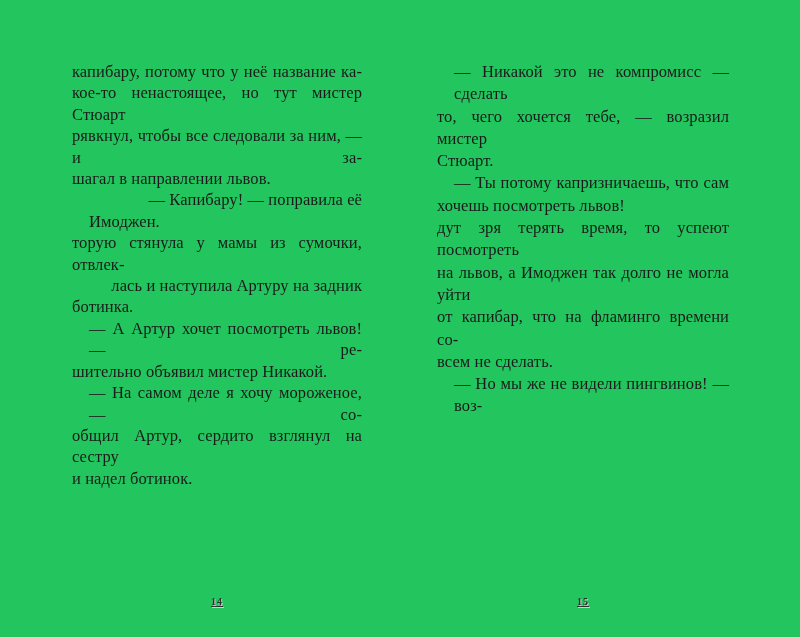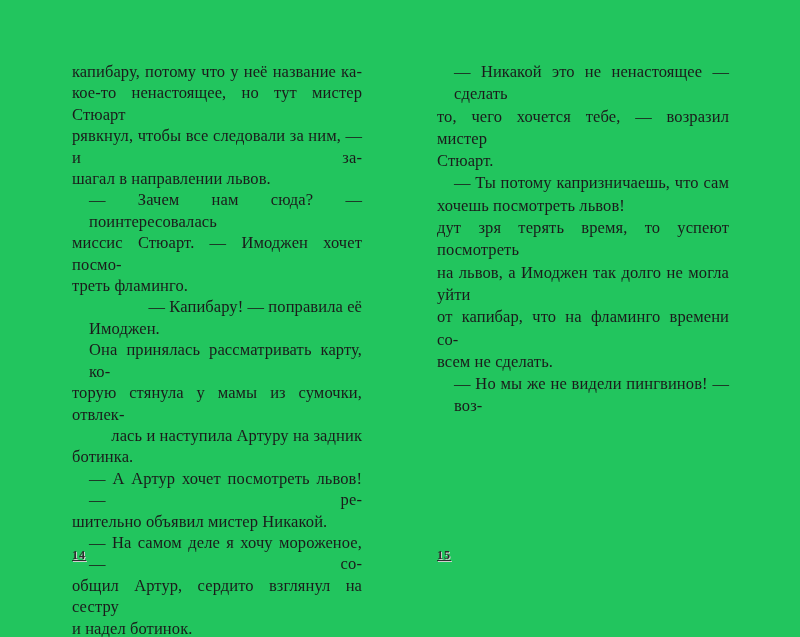--- a/index.html
+++ b/index.html
@@ -40,22 +40,23 @@
   }
   .line.last {
     text-align: right;
     text-align-last: left;
   }
   .line.indent {
     padding-left: 17px;
   }
   .folio {
     position: absolute;
-    top: 548px;
-    font-size: 12px;
+    top: 596px;
+    text-align: center;
+    font-size: 10px;
     font-weight: bold;
     letter-spacing: 1px;
     color: #2e2e2e;
     text-decoration: underline;
     text-shadow: 1px 1px 0 #cfcfcf;
   }
   .folio.left  { left: 72px;  width: 290px; }
   .folio.right { left: 437px; width: 292px; }
 </style>
 </head>
@@ -63,45 +64,39 @@
 
 <div class="spread">
   <div class="text-col left">
       <div class="para">
         <div class="line">капибару, потому что у неё название ка-</div>
         <div class="line">кое-то ненастоящее, но тут мистер Стюарт</div>
         <div class="line">рявкнул, чтобы все следовали за ним, — и за-</div>
         <div class="line last">шагал в направлении львов.</div>
       </div>
       <div class="para">
-        <div class="line indent">— Зачем нам сюда? — поинтересовалась</div>
-        <div class="line">миссис Стюарт. — Имоджен хочет посмо-</div>
-        <div class="line last">треть фламинго.</div>
-      </div>
-      <div class="para">
         <div class="line last indent">— Капибару! — поправила её Имоджен.</div>
       </div>
       <div class="para">
-        <div class="line indent">Она принялась рассматривать карту, ко-</div>
         <div class="line">торую стянула у мамы из сумочки, отвлек-</div>
         <div class="line last">лась и наступила Артуру на задник ботинка.</div>
       </div>
       <div class="para">
         <div class="line indent">— А Артур хочет посмотреть львов! — ре-</div>
         <div class="line last">шительно объявил мистер Никакой.</div>
       </div>
       <div class="para">
         <div class="line indent">— На самом деле я хочу мороженое, — со-</div>
         <div class="line">общил Артур, сердито взглянул на сестру</div>
         <div class="line last">и надел ботинок.</div>
       </div>
     </div>
   <div class="text-col right">
       <div class="para">
-        <div class="line indent">— Никакой это не ненастоящее — сделать</div>
+        <div class="line indent">— Никакой это не компромисс — сделать</div>
         <div class="line">то, чего хочется тебе, — возразил мистер</div>
         <div class="line last">Стюарт.</div>
       </div>
       <div class="para">
         <div class="line indent">— Ты потому капризничаешь, что сам</div>
         <div class="line last">хочешь посмотреть львов!</div>
       </div>
       <div class="para">
         <div class="line">дут зря терять время, то успеют посмотреть</div>
         <div class="line">на львов, а Имоджен так долго не могла уйти</div>

